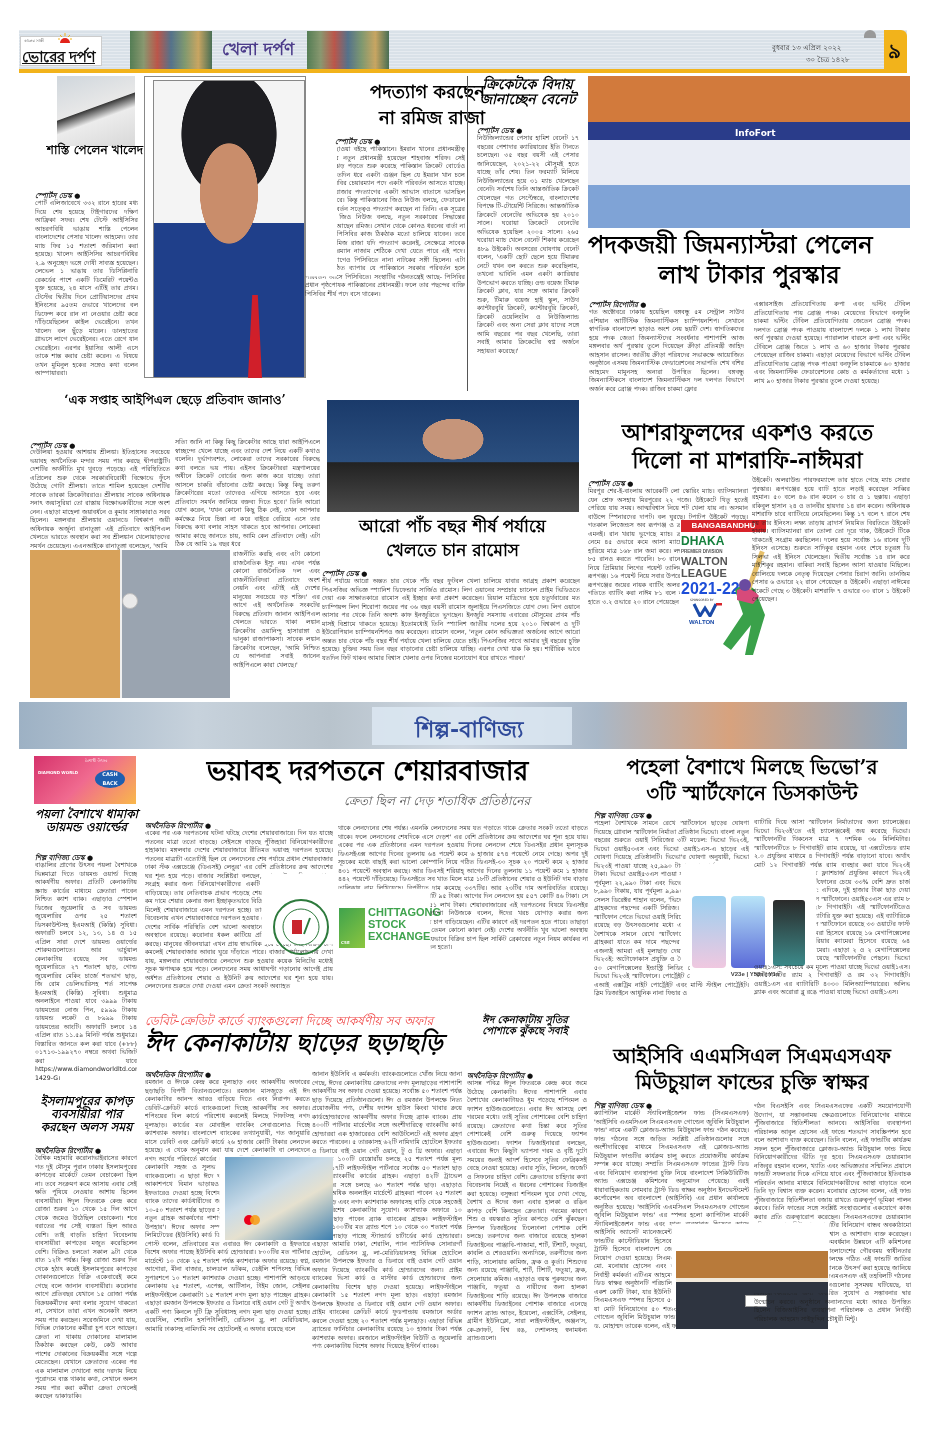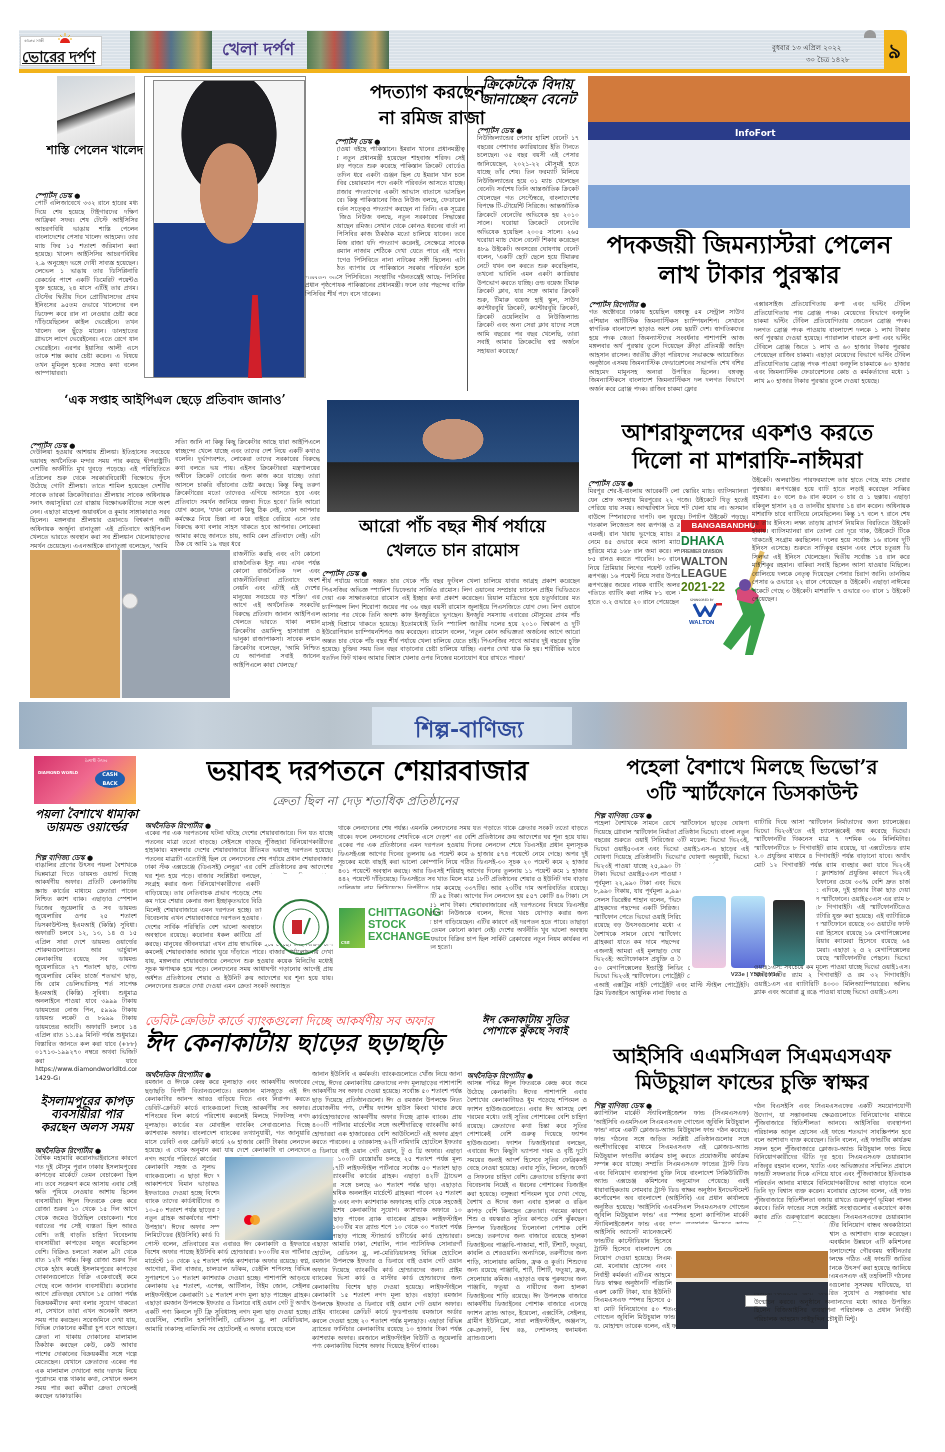--- a/index.html
+++ b/index.html
@@ -93,21 +93,21 @@
 <div class="abs byline" style="left:335px;top:136px">স্পোর্টস ডেস্ক ●</div>
 <div class="abs body" style="left:305px;top:145px;width:160px;height:235px;clip-path:polygon(20% 0,100% 0,100% 100%,20% 100%,20% 56%,0 56%,0 70%,20% 70%)">পরিবর্তনের হাওয়া বইছে পাকিস্তানে। ইমরান খানের প্রধানমন্ত্রীত্ব হারানোর পর নতুন প্রধানমন্ত্রী হয়েছেন শাহবাজ শরিফ। সেই পরিবর্তনের ঝড় পড়তে শুরু করেছে পাকিস্তান ক্রিকেট বোর্ডেও (পিসিবি)। এতদিন ধরে একটা গুঞ্জন ছিল যে ইমরান খান চলে যাওয়ায় পিসিবির চেয়ারম্যান পদে একটা পরিবর্তন আসতে যাচ্ছে। তাই রমিজ রাজার পদত্যাগের একটা আভাস বাতাসে ভাসছিল কয়েক দিন ধরে। কিন্তু পাকিস্তানের জিও নিউজ বলছে, ফেডারেল সরকারে পরিবর্তন সত্ত্বেও পদত্যাগ করছেন না তিনি। এক সূত্রের বরাত দিয়ে জিও নিউজ বলছে, নতুন সরকারের সিদ্ধান্তের অপেক্ষাতেই আছেন রমিজ। সেখান থেকে কোনও ধরনের বার্তা না আসা পর্যন্ত পিসিবির কাজ ঠিকঠাক মতো চালিয়ে যাবেন। তবে শেষ পর্যন্ত রমিজ রাজা যদি পদত্যাগ করেনই, সেক্ষেত্রে সাবেক পিসিবি চেয়ারম্যান নাজাম শেঠিকে দেখা যেতে পারে এই পদে। তিনি এর আগেও পিসিবিতে নানা নাটকের সঙ্গী ছিলেন। এটা একটা প্রতিষ্ঠিত ব্যাপার যে পাকিস্তানে সরকার পরিবর্তন হলে পরিবর্তন আসে পিসিবিতে। সংস্থাটির গঠনতন্ত্রেই আছে- পিসিবির প্রধান পৃষ্ঠপোষক পাকিস্তানের প্রধানমন্ত্রী। ফলে তার পছন্দের ব্যক্তি পিসিবির শীর্ষ পদে বসে থাকেন।</div>
 <div class="abs rule" style="left:467px;top:76px;width:1px;height:315px"></div>
 
 <div class="abs headline" style="left:475px;top:77px;width:105px;font-size:14px;text-align:center;font-style:italic">ক্রিকেটকে বিদায় জানাচ্ছেন বেনেট</div>
 <div class="abs byline" style="left:477px;top:125px">স্পোর্টস ডেস্ক ●</div>
 <div class="abs body" style="left:477px;top:134px;width:102px;height:258px">নিউজিল্যান্ডের পেসার হামিশ বেনেট ১৭ বছরের পেশাদার ক্যারিয়ারের ইতি টানতে চলেছেন। ৩৫ বছর বয়সী এই পেসার জানিয়েছেন, ২০২১-২২ মৌসুমই হতে যাচ্ছে তাঁর শেষ। তিন ফরম্যাট মিলিয়ে নিউজিল্যান্ডের হয়ে ৩১ ম্যাচ খেলেছেন বেনেট। সর্বশেষ তিনি আন্তর্জাতিক ক্রিকেট খেলেছেন গত সেপ্টেম্বরে, বাংলাদেশের বিপক্ষে টি-টোয়েন্টি সিরিজে। আন্তর্জাতিক ক্রিকেটে বেনেটের অভিষেক হয় ২০১০ সালে। ঘরোয়া ক্রিকেটে বেনেটের অভিষেক হয়েছিল ২০০৫ সালে। ২৬৫ ঘরোয়া ম্যাচ খেলে বেনেট শিকার করেছেন ৪৮৯ উইকেট। অবসরের ঘোষণায় বেনেট বলেন, 'একটি ছোট ছেলে হয়ে টিমারুর নেটে যখন বল করতে শুরু করেছিলাম, তখনো ভাবিনি এমন একটা ক্যারিয়ার উপভোগ করতে যাচ্ছি। ওল্ড বয়েজ টিমারু ক্রিকেট ক্লাব, যার সঙ্গে আমার ক্রিকেট শুরু, টিমারু বয়েজ হাই স্কুল, সাউথ ক্যান্টারবুরি ক্রিকেট, ক্যান্টারবুরি ক্রিকেট, ক্রিকেট ওয়েলিংটন ও নিউজিল্যান্ড ক্রিকেট এবং অন্য সেরা ক্লাব যাদের সঙ্গে আমি বছরের পর বছর খেলেছি, তারা সবাই আমার ক্রিকেটের স্বপ্ন অর্জনে সহায়তা করেছে।'</div>
 
 <div class="abs photo ph-gym" style="left:588px;top:76px;width:322px;height:152px"></div>
 <div class="abs" style="left:735px;top:128px;font-size:9px;font-weight:bold;color:#fff">InfoFort</div>
-<div class="abs headline" style="left:588px;top:232px;width:322px;font-size:24px;text-align:center">পদকজয়ী জিমন্যাস্টরা পেলেন</div>
+<div class="abs headline" style="left:588px;top:232px;width:322px;font-size:24px;text-align:left">পদকজয়ী জিমন্যাস্টরা পেলেন</div>
 <div class="abs headline" style="left:588px;top:262px;width:322px;font-size:24px;text-align:center">লাখ টাকার পুরস্কার</div>
 <div class="abs byline" style="left:589px;top:299px">স্পোর্টস রিপোর্টার ●</div>
 <div class="abs body" style="left:589px;top:308px;width:155px;height:90px">গত অক্টোবরে ঢাকায় হয়েছিল বঙ্গবন্ধু ৫ম সেন্ট্রাল সাউথ এশিয়ান আর্টিস্টিক জিমন্যাস্টিকস চ্যাম্পিয়নশিপ। সেখানে স্বাগতিক বাংলাদেশ ছাড়াও অংশ নেয় ছয়টি দেশ। স্বাগতিকদের হয়ে পদক জেতা জিমন্যাস্টদের সংবর্ধনার পাশাপাশি আজ মঙ্গলবার অর্থ পুরস্কার তুলে দিয়েছেন ক্রীড়া প্রতিমন্ত্রী জাহিদ আহসান রাসেল। জাতীয় ক্রীড়া পরিষদের সভাকক্ষে আয়োজিত অনুষ্ঠানে এসময় জিমন্যাস্টিক ফেডারেশনের সভাপতি শেখ বশির আহমেদ মামুনসহ অন্যরা উপস্থিত ছিলেন। বঙ্গবন্ধু জিমন্যাস্টিকসে বাংলাদেশ জিমন্যাস্টিকস দল দলগত বিভাগে অর্জন করে ব্রোঞ্জ পদক। রাজিব চাকমা ফ্লোর</div>
 <div class="abs body" style="left:754px;top:300px;width:156px;height:98px">এক্সারসাইজ প্রতিযোগিতায় রুপা এবং ভল্টিং টেবিল প্রতিযোগিতায় পায় ব্রোঞ্জ পদক। মেয়েদের বিভাগে বনফুলি চাকমা ভল্টিং টেবিল প্রতিযোগিতায় জেতেন ব্রোঞ্জ পদক। দলগত ব্রোঞ্জ পদক পাওয়ায় বাংলাদেশ দলকে ১ লাখ টাকার অর্থ পুরস্কার দেওয়া হয়েছে। প্যারালাল বারসে রুপা এবং ভল্টিং টেবিলে ব্রোঞ্জ জিতে ১ লাখ ও ৬০ হাজার টাকার পুরস্কার পেয়েছেন রাজিব চাকমা। এছাড়া মেয়েদের বিভাগে ভল্টিং টেবিল প্রতিযোগিতায় ব্রোঞ্জ পদক পাওয়া বনফুলি চাকমাকে ৬০ হাজার এবং জিমন্যাস্টিক ফেডারেশনের কোচ ও কর্মকর্তাদের মধ্যে ১ লাখ ৯০ হাজার টাকার পুরস্কার তুলে দেওয়া হয়েছে।</div>
 
 <div class="abs headline" style="left:30px;top:394px;width:290px;font-size:12px;text-align:center">‘এক সপ্তাহ আইপিএল ছেড়ে প্রতিবাদ জানাও’</div>
 <div class="abs byline" style="left:30px;top:440px">স্পোর্টস ডেস্ক ●</div>
 <div class="abs body" style="left:30px;top:448px;width:140px;height:102px">দেউলিয়া হওয়ার আশঙ্কায় শ্রীলঙ্কা। ইতিহাসের সবচেয়ে ভয়াবহ অর্থনৈতিক মন্দার সময় পার করছে দ্বীপরাষ্ট্রটি। দেশটির অর্থনীতি মুখ থুবড়ে পড়েছে। এই পরিস্থিতিতে এপ্রিলের শুরু থেকে সরকারবিরোধী বিক্ষোভে ফুঁসে উঠেছে গোটা শ্রীলঙ্কা। তাতে শামিল হয়েছেন দেশটির সাবেক তারকা ক্রিকেটাররাও। শ্রীলঙ্কার সাবেক অধিনায়ক সনাৎ জয়াসুরিয়া তো রাস্তায় বিক্ষোভকারীদের সঙ্গে অংশ নেন। এছাড়া মাহেলা জয়াবর্ধনে ও কুমার সাঙ্গাকারাও সরব ছিলেন। মঙ্গলবার শ্রীলঙ্কার ওয়ানডে বিশ্বকাপ জয়ী অধিনায়ক অর্জুনা রানাতুঙ্গা এই প্রতিবাদে আইপিএল খেলতে ভারতে অবস্থান করা সব শ্রীলঙ্কান খেলোয়াড়দের সমর্থন চেয়েছেন। এএনআইকে রানাতুঙ্গা বলেছেন, 'আমি</div>
 <div class="abs body" style="left:175px;top:438px;width:145px;height:112px">সত্যি জানি না কিন্তু কিছু ক্রিকেটার আছে যারা আইপিএলে স্বাচ্ছন্দ্যে খেলে যাচ্ছে এবং তাদের দেশ নিয়ে একটি কথাও বলেনি। দুর্ভাগ্যবশত, লোকেরা তাদের সরকারের বিরুদ্ধে কথা বলতে ভয় পায়। এইসব ক্রিকেটাররা মন্ত্রণালয়ের অধীনে ক্রিকেট বোর্ডের জন্য কাজ করে যাচ্ছে। তারা আসলে চাকরি বাঁচানোর চেষ্টা করছে। কিন্তু কিছু তরুণ ক্রিকেটারের মতো তাদেরও এগিয়ে আসতে হবে এবং প্রতিবাদে সমর্থন জানিয়ে বক্তব্য দিতে হবে।' তিনি আরো যোগ করেন, 'যখন কোনো কিছু ঠিক নেই, তখন আপনার কর্মক্ষেত্র নিয়ে চিন্তা না করে বাইরে বেরিয়ে এসে তার বিরুদ্ধে কথা বলার সাহস থাকতে হবে আপনার। লোকেরা আমার কাছে জানতে চায়, আমি কেন প্রতিবাদে নেই। এটা ঠিক যে আমি ১৯ বছর ধরে</div>
 <div class="abs photo ph-sl" style="left:30px;top:550px;width:200px;height:148px"></div>
@@ -123,21 +123,21 @@
 <div class="abs headline" style="left:585px;top:420px;width:325px;font-size:22px;text-align:center">আশরাফুলদের একশও করতে</div>
 <div class="abs headline" style="left:585px;top:448px;width:325px;font-size:22px;text-align:center">দিলো না মাশরাফি-নাঈমরা</div>
 <div class="abs byline" style="left:588px;top:478px">স্পোর্টস ডেস্ক ●</div>
 <div class="abs body" style="left:588px;top:487px;width:160px;height:206px;clip-path:polygon(0 0,100% 0,100% 80%,0 80%,0 100%,100% 100%,100% 100%,0 100%)">মিরপুর শের-ই-বাংলায় আরেকটি লো স্কোরিং ম্যাচ। ব্যাটসম্যানরা যেন শ্রেফ অসহায় মিরপুরের ২২ গজে। উইকেটে থিতু হতেই পেরিয়ে যায় সময়। আত্মবিশ্বাস নিয়ে শট খেলা যায় না। অসমান বাউন্সে স্পিনারদের দাপট। বল ঘুরছে। টপাটপ উইকেট পড়ছে। গতকাল লিজেন্ডস অব রূপগঞ্জ ও ব্রাদার্সের ম্যাচের চিত্রটা ছিল এমনই। রান খরায় ভুগেছে ম্যাচ। ব্রাদার্সের আমন্ত্রণে ব্যাটিংয়ে নেমে ৪৫ ওভারে কমে আসা ম্যাচে রূপগঞ্জ সবকটি উইকেট হারিয়ে মাত্র ১৬৮ রান জমা করে। লক্ষ্য তাড়ায় আশরাফুলের দল ৮৫ রানও করতে পারেনি। ৮৩ রানের বিশাল জয়ে ১৪ পয়েন্ট নিয়ে প্রিমিয়ার লিগের পয়েন্ট তালিকায় দুইয়ে আছে মাশরাফির রূপগঞ্জ। ১৬ পয়েন্ট নিয়ে সবার উপরে শেখ জামাল ধানমন্ডি ক্লাব। রূপগঞ্জের জয়ের নায়ক ব্যাটিং অলরাউন্ডার নাঈম ইসলাম। মন্থর গতিতে ব্যাটিং করা নাঈম ৮১ বলে করেন ৪৫ রান। এছাড়া বল হাতে ৩.২ ওভারে ২০ রানে পেয়েছেন ৩</div>
 <div class="abs" style="left:680px;top:520px;width:80px;height:142px;background:#fff"></div>
 <div class="abs" style="left:681px;top:520px;width:85px;height:12px;background:#d8232a;color:#fff;font-size:8px;font-weight:bold;text-align:center;line-height:12px;font-family:'Liberation Sans',sans-serif">BANGABANDHU</div>
 <div class="abs" style="left:681px;top:534px;font-size:12px;font-weight:bold;color:#15803d;font-family:'Liberation Sans',sans-serif">DHAKA</div>
 <div class="abs" style="left:681px;top:549px;font-size:4.5px;font-weight:bold;color:#555;font-family:'Liberation Sans',sans-serif">PREMIER DIVISION</div>
 <div class="abs" style="left:681px;top:555px;font-size:11px;font-weight:bold;color:#555;font-family:'Liberation Sans',sans-serif">WALTON</div>
 <div class="abs" style="left:681px;top:567px;font-size:11px;font-weight:bold;color:#555;font-family:'Liberation Sans',sans-serif">LEAGUE</div>
-<div class="abs" style="left:681px;top:580px;font-size:12px;font-weight:bold;color:#4d7c0f;font-family:'Liberation Sans',sans-serif">2021-22</div>
+<div class="abs" style="left:681px;top:580px;font-size:16px;font-weight:bold;color:#1d4ed8;font-family:'Liberation Sans',sans-serif">2021-22</div>
 <div class="abs" style="left:690px;top:598px;font-size:3px;color:#333">SPONSORED BY</div>
 <svg class="abs" style="left:692px;top:603px;width:34px;height:14px" viewBox="0 0 34 14">
   <path d="M2 1 L8 13 L13 5 L18 13 L24 1" fill="none" stroke="#1a4aa8" stroke-width="3"></path>
   <path d="M24 1 L30 1" stroke="#d8232a" stroke-width="3"></path>
 </svg>
 <div class="abs" style="left:689px;top:619px;font-size:6px;font-weight:bold;color:#1a4aa8;font-family:'Liberation Sans',sans-serif">WALTON</div>
 <svg class="abs" style="left:715px;top:545px;width:65px;height:120px" viewBox="0 0 65 120">
   <path d="M20 45 q10 -10 20 0 l10 25 l-12 40 h-8 l6 -30 l-20 25 l-8 -6 l20 -30 z" fill="#3aa14a"></path>
   <path d="M22 45 q12 -6 22 6 l-6 8 l-16 -4 z" fill="#d84a7a"></path>
   <rect x="38" y="5" width="5" height="40" fill="#e7c06a" transform="rotate(20 40 25)"></rect>
@@ -155,21 +155,21 @@
 <div class="abs" style="left:95px;top:770px;width:30px;height:18px;border-radius:50%;background:#1e5fb0;color:#fff;font-size:5px;font-weight:bold;text-align:center;line-height:9px">CASH BACK</div>
 <div class="abs headline" style="left:34px;top:808px;width:105px;font-size:12px;text-align:center;font-style:italic">পয়লা বৈশাখে ধামাকা ডায়মন্ড ওয়ার্ল্ডের</div>
 <div class="abs byline" style="left:35px;top:852px">শিল্প বাণিজ্য ডেস্ক ●</div>
 <div class="abs body" style="left:35px;top:861px;width:102px;height:230px">বাঙালির প্রাণের উৎসব পয়লা বৈশাখকে ভিন্নমাত্রা দিতে ডায়মন্ড ওয়ার্ল্ড দিচ্ছে আকর্ষণীয় অফার। প্রতিটি কেনাকাটায় স্ক্র্যাচ কার্ডের মাধ্যমে ক্রেতারা পাবেন নিশ্চিত ক্যাশ ব্যাক। এছাড়াও স্পেশাল ডিজের জুয়েলারি ও সব ডায়মন্ড জুয়েলারির ওপর ২৫ শতাংশ ডিসকাউন্টসহ ইএমআই (কিস্তি) সুবিধা। অফারটি চলবে ১২, ১৩, ১৪ ও ১৫ এপ্রিল সারা দেশে ডায়মন্ড ওয়ার্ল্ডের শোরুমগুলোতে। আর ভার্চুয়াল কেনাকাটায় রয়েছে সব ডায়মন্ড জুয়েলারিতে ২৭ শতাংশ ছাড়, গোল্ড জুয়েলারির মেকিং চার্জে শতভাগ ছাড়, জি রোম ডেলিভারিসহ শর্ত সাপেক্ষ ইএমআই (কিস্তি) সুবিধা। শুধুমাত্র অনলাইনে পাওয়া যাবে ৩৯৯৯ টাকায় ডায়মন্ডের নোজ পিন, ৫৯৯৯ টাকায় ডায়মন্ড লকেট ও ৮৯৯৯ টাকায় ডায়মন্ডের আংটি। অফারটি চলবে ১৪ এপ্রিল রাত ১১.৫৯ মিনিট পর্যন্ত শুধুমাত্র। বিস্তারিত জানতে কল করা যাবে (+৮৮) ০১৭১৩-১৯৯২৭০ নম্বরে অথবা ভিজিট করা যাবে https://www.diamondworldltd.com/BOISHAKHI-1429-G।</div>
 
 <div class="abs headline" style="left:34px;top:1095px;width:105px;font-size:12px;text-align:center;font-style:italic">ইসলামপুরের কাপড় ব্যবসায়ীরা পার করছেন অলস সময়</div>
 <div class="abs byline" style="left:35px;top:1145px">অর্থনৈতিক রিপোর্টার ●</div>
 <div class="abs body" style="left:35px;top:1154px;width:102px;height:247px">বৈশ্বিক মহামারি করোনাভাইরাসের কারণে গত দুই মৌসুম পুরান ঢাকার ইসলামপুরের কাপড়ের মার্কেটে তেমন বেচাকেনা ছিল না। তবে সংক্রমণ কমে আসায় এবার সেই ক্ষতি পুষিয়ে নেওয়ার আশায় ছিলেন ব্যবসায়ীরা। ঈদুল ফিতরকে কেন্দ্র করে রোজা শুরুর ১০ থেকে ১৫ দিন আগে থেকে জমেও উঠেছিল বেচাকেনা। শবে বরাতের পর সেই ব্যস্ততা ছিল আরও বেশি। তাই বাড়তি চাহিদা বিবেচনায় ব্যবসায়ীরা কাপড়ের মজুত করেছিলেন বেশি। বিক্রিও চলতো সকাল ৯টা থেকে রাত ১২টা পর্যন্ত। কিন্তু রোজা শুরুর দিন থেকে হঠাৎ করেই ইসলামপুরের কাপড়ের দোকানগুলোতে বিক্রি একেবারেই কমে গেছে বলে জানান ব্যবসায়ীরা। করোনার আগে প্রতিবছর যেখানে ১৫ রোজা পর্যন্ত বিক্রয়কর্মীদের কথা বলার সুযোগ থাকতো না, সেখানে তারা এখন অনেকটা অলস সময় পার করছেন। সরেজমিনে দেখা যায়, বিভিন্ন দোকানের কর্মীরা চুপ বসে আছেন। ক্রেতা না থাকায় দোকানের মালামাল ঠিকঠাক করছেন কেউ, কেউ আবার পাশের দোকানের বিক্রয়কর্মীর সঙ্গে গল্পে মেতেছেন। যেখানে ক্রেতাদের একের পর এক মালামাল দেখানো আর দরদাম নিয়ে পুরোদমে ব্যস্ত থাকার কথা, সেখানে অলস সময় পার করা কর্মীরা ক্রেতা দেখলেই করছেন ডাকাডাকি।</div>
 
 <div class="abs headline" style="left:145px;top:756px;width:445px;font-size:27px;text-align:center">ভয়াবহ দরপতনে শেয়ারবাজার</div>
-<div class="abs" style="left:200px;top:792px;width:330px;font-size:12px;font-style:italic;color:#555;text-align:center;font-family:'DejaVu Serif',serif">ক্রেতা ছিল না দেড় শতাধিক প্রতিষ্ঠানের</div>
+<div class="abs" style="left:200px;top:792px;width:330px;font-size:12px;font-style:italic;color:#555;text-align:right;font-family:'DejaVu Serif',serif">ক্রেতা ছিল না দেড় শতাধিক প্রতিষ্ঠানের</div>
 <div class="abs byline" style="left:145px;top:820px">অর্থনৈতিক রিপোর্টার ●</div>
 <div class="abs body" style="left:145px;top:829px;width:188px;height:180px;clip-path:polygon(0 0,100% 0,100% 25%,62% 25%,62% 64%,100% 64%,100% 100%,0 100%)">একের পর এক দরপতনের ঘটনা ঘটছে দেশের শেয়ারবাজারে। দিন যত যাচ্ছে পতনের মাত্রা ততো বাড়ছে। সেইসঙ্গে বাড়ছে পুঁজিহারা বিনিয়োগকারীদের হাহাকার। মঙ্গলবার দেশের শেয়ারবাজারে রীতিমত ভয়াবহ দরপতন হয়েছে। পতনের মাত্রাটা এতোটাই ছিল যে লেনদেনের শেষ পর্যায়ে প্রধান শেয়ারবাজার ঢাকা স্টক এক্সচেঞ্জে (ডিএসই) লেন্ডুর' এর বেশি প্রতিষ্ঠানের ক্রয় আদেশের ঘর শূন্য হয়ে পড়ে। বাজার সংশ্লিষ্টরা বলছেন, আসন্ন ঈদুল ফিতরের খরচ সংগ্রহ করার জন্য বিনিয়োগকারীদের একটি অংশে শেয়ার বিক্রির চাপ বাড়িয়েছে। তার নেতিবাচক প্রভাব পড়েছে শেয়ারবাজারে। আর একটি অংশ কম দামে শেয়ার কেনার জন্য ইচ্ছাকৃতভাবে বিক্রির চাপ বাড়াচ্ছেন। এসব কিছু মিলেই শেয়ারবাজারে এমন দরপতন হচ্ছে। তারা বলছেন, সার্বিক পরিস্থিতি বিবেচনায় এখন শেয়ারবাজারে দরপতন হওয়ার কোনো যুক্তিসঙ্গত কারণ নেই। দেশের সার্বিক পরিস্থিতি বেশ ভালো অবস্থানে রয়েছে। অর্থনীতিও ভালো অবস্থানে রয়েছে। করোনার ধকল কাটিয়ে প্রতিষ্ঠানগুলোও ভালো ব্যবসা করছে। মানুষের জীবনযাত্রা এখন প্রায় স্বাভাবিক হয়ে গেছে। তাই বিক্রির চাপ কমলেই শেয়ারবাজার আবার ঘুরে দাঁড়াতে পারে। বাজার পর্যালোচনায় দেখা যায়, মঙ্গলবার শেয়ারবাজারে লেনদেন শুরু হওয়ার কয়েক মিনিটের মধ্যেই সূচক ঋণাত্মক হয়ে পড়ে। লেনদেনের সময় আধাঘণ্টা গড়ানোর আগেই প্রায় অর্ধশত প্রতিষ্ঠানের শেয়ার ও ইউনিট ক্রয় আদেশের ঘর শূন্য হয়ে যায়। লেনদেনের শুরুতে দেখা দেওয়া এমন ক্রেতা সংকট অব্যাহত</div>
 <svg class="abs" style="left:272px;top:898px;width:58px;height:58px" viewBox="0 0 58 58">
   <circle cx="29" cy="29" r="27" fill="none" stroke="#2d7a3c" stroke-width="2"></circle>
   <circle cx="29" cy="29" r="18" fill="none" stroke="#2d7a3c" stroke-width="1"></circle>
   <rect x="20" y="22" width="10" height="14" fill="#c9252c"></rect>
   <path d="M32 36 L38 20" stroke="#2d7a3c" stroke-width="2"></path>
 </svg>
 <div class="abs" style="left:339px;top:908px;width:26px;height:40px;background:linear-gradient(135deg,#3fa34d,#8cc63f)"></div>
 <div class="abs" style="left:341px;top:940px;font-size:4px;color:#fff;font-weight:bold">CSE</div>

